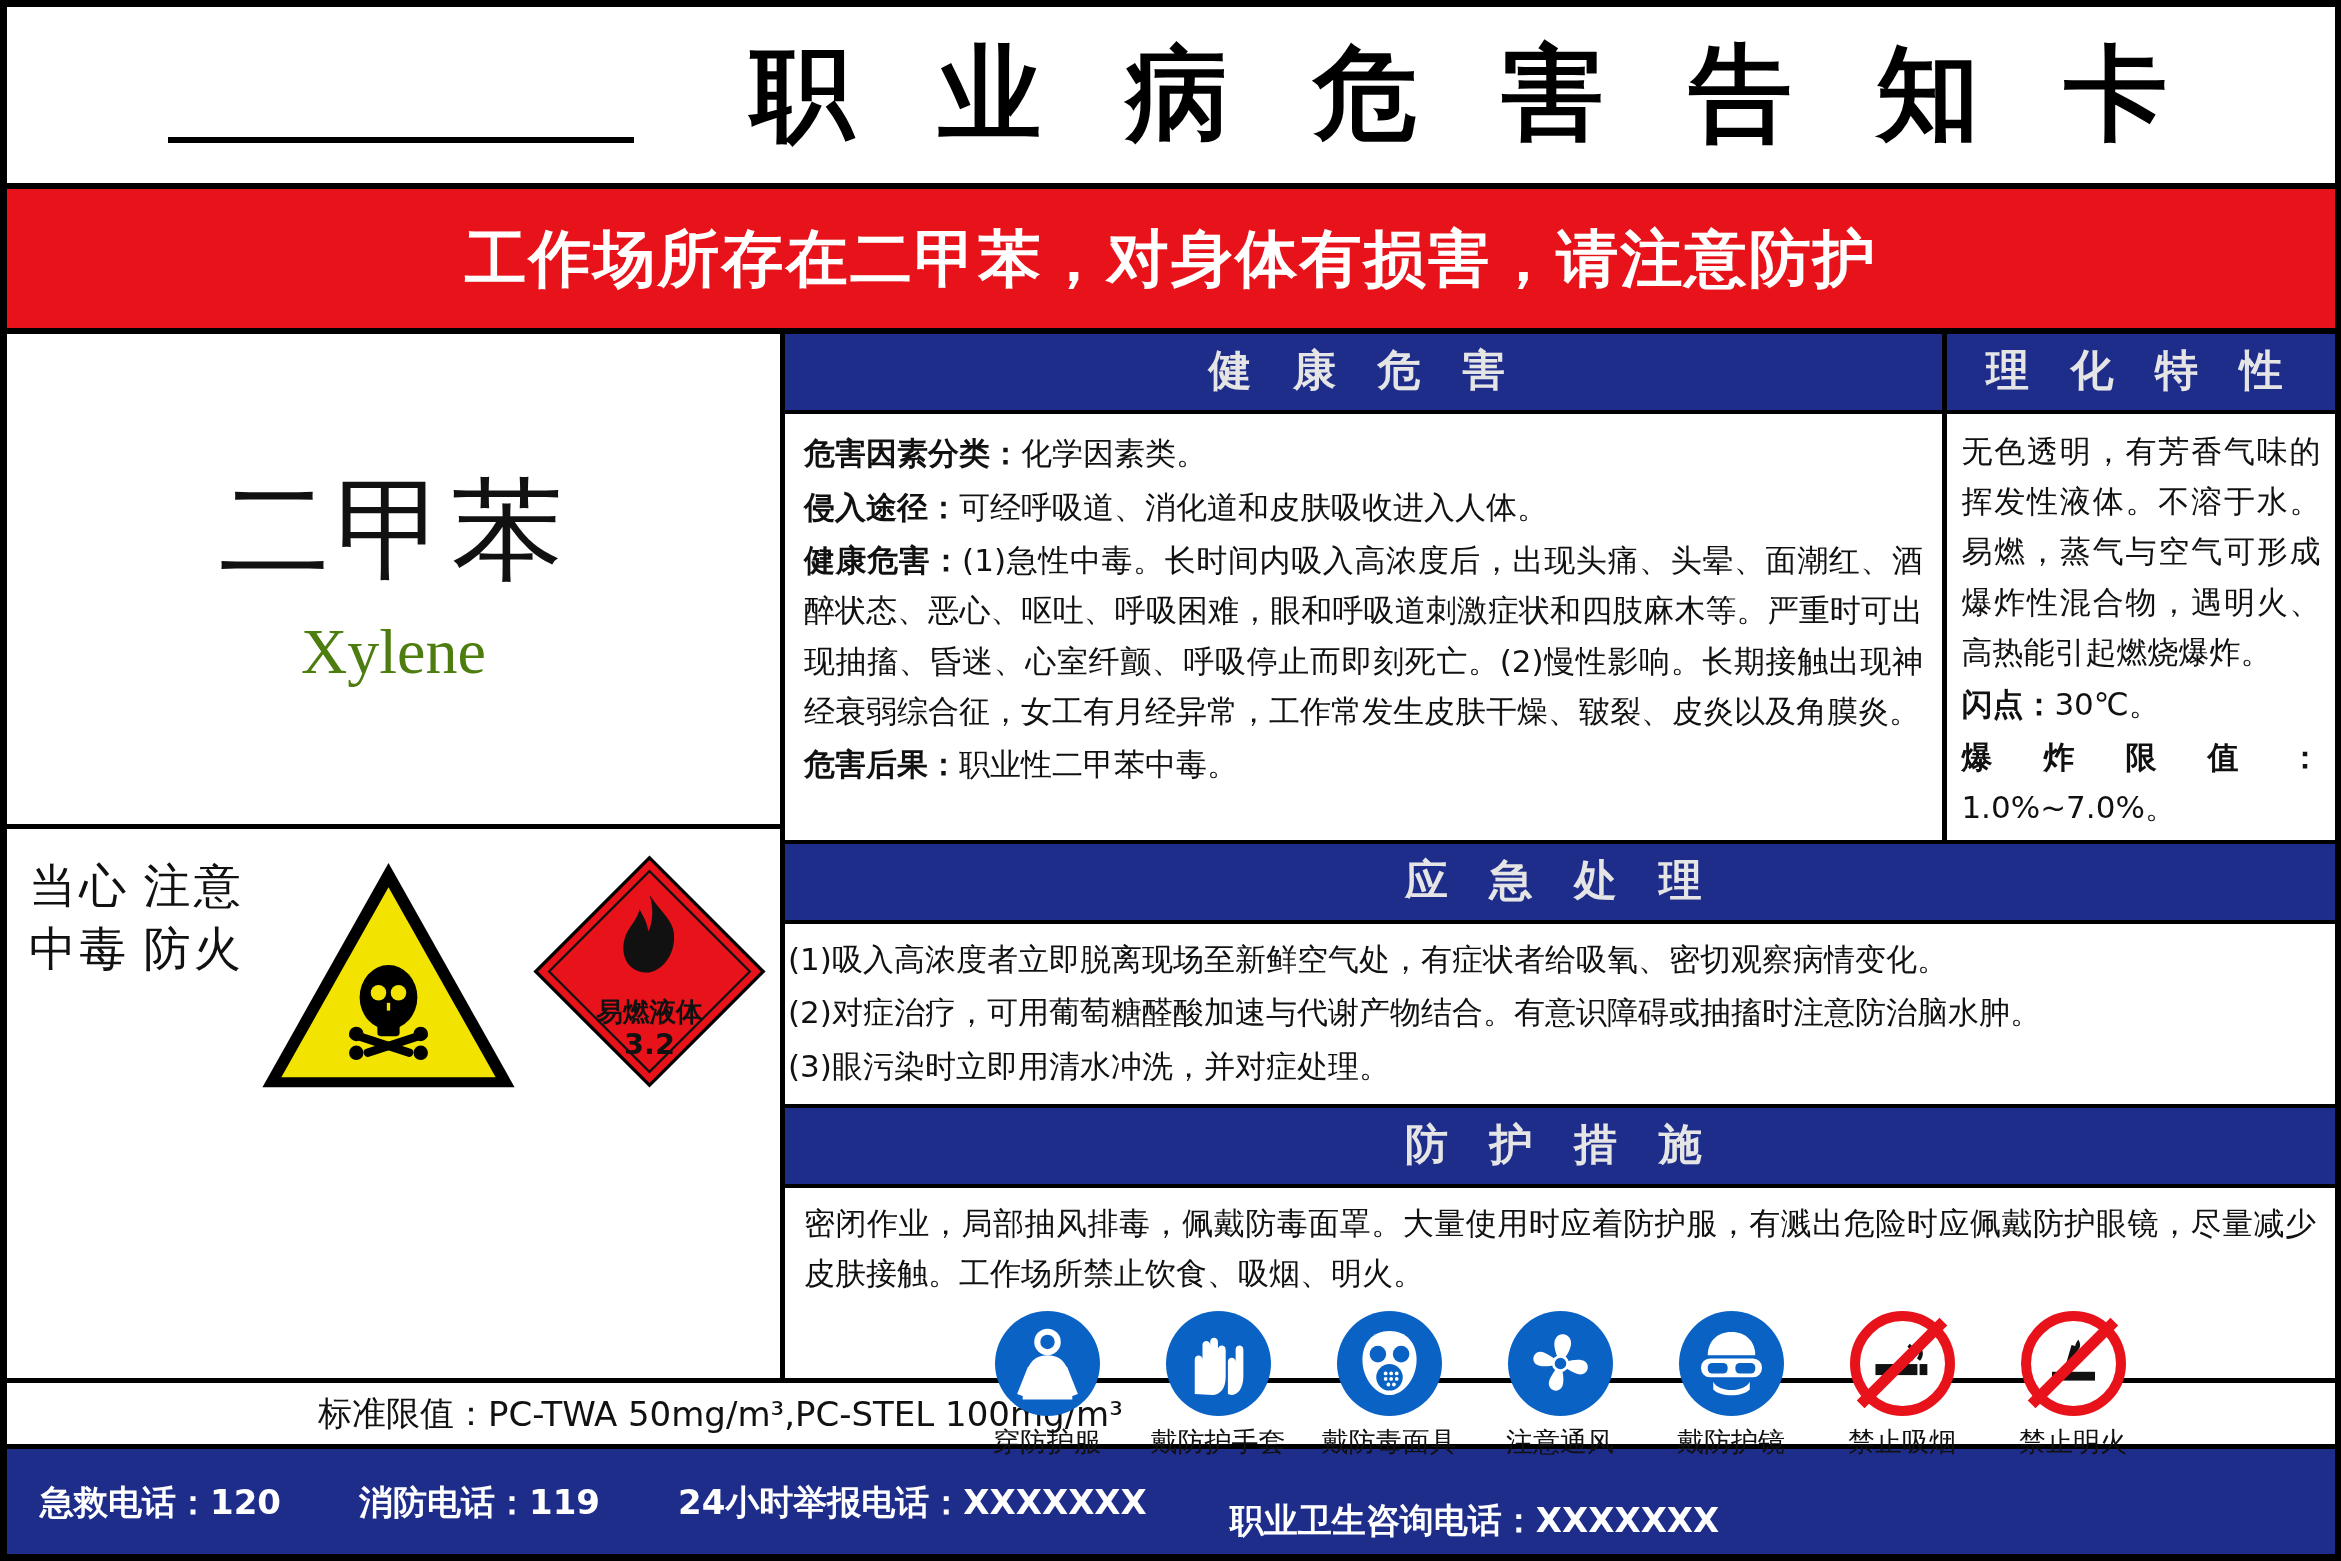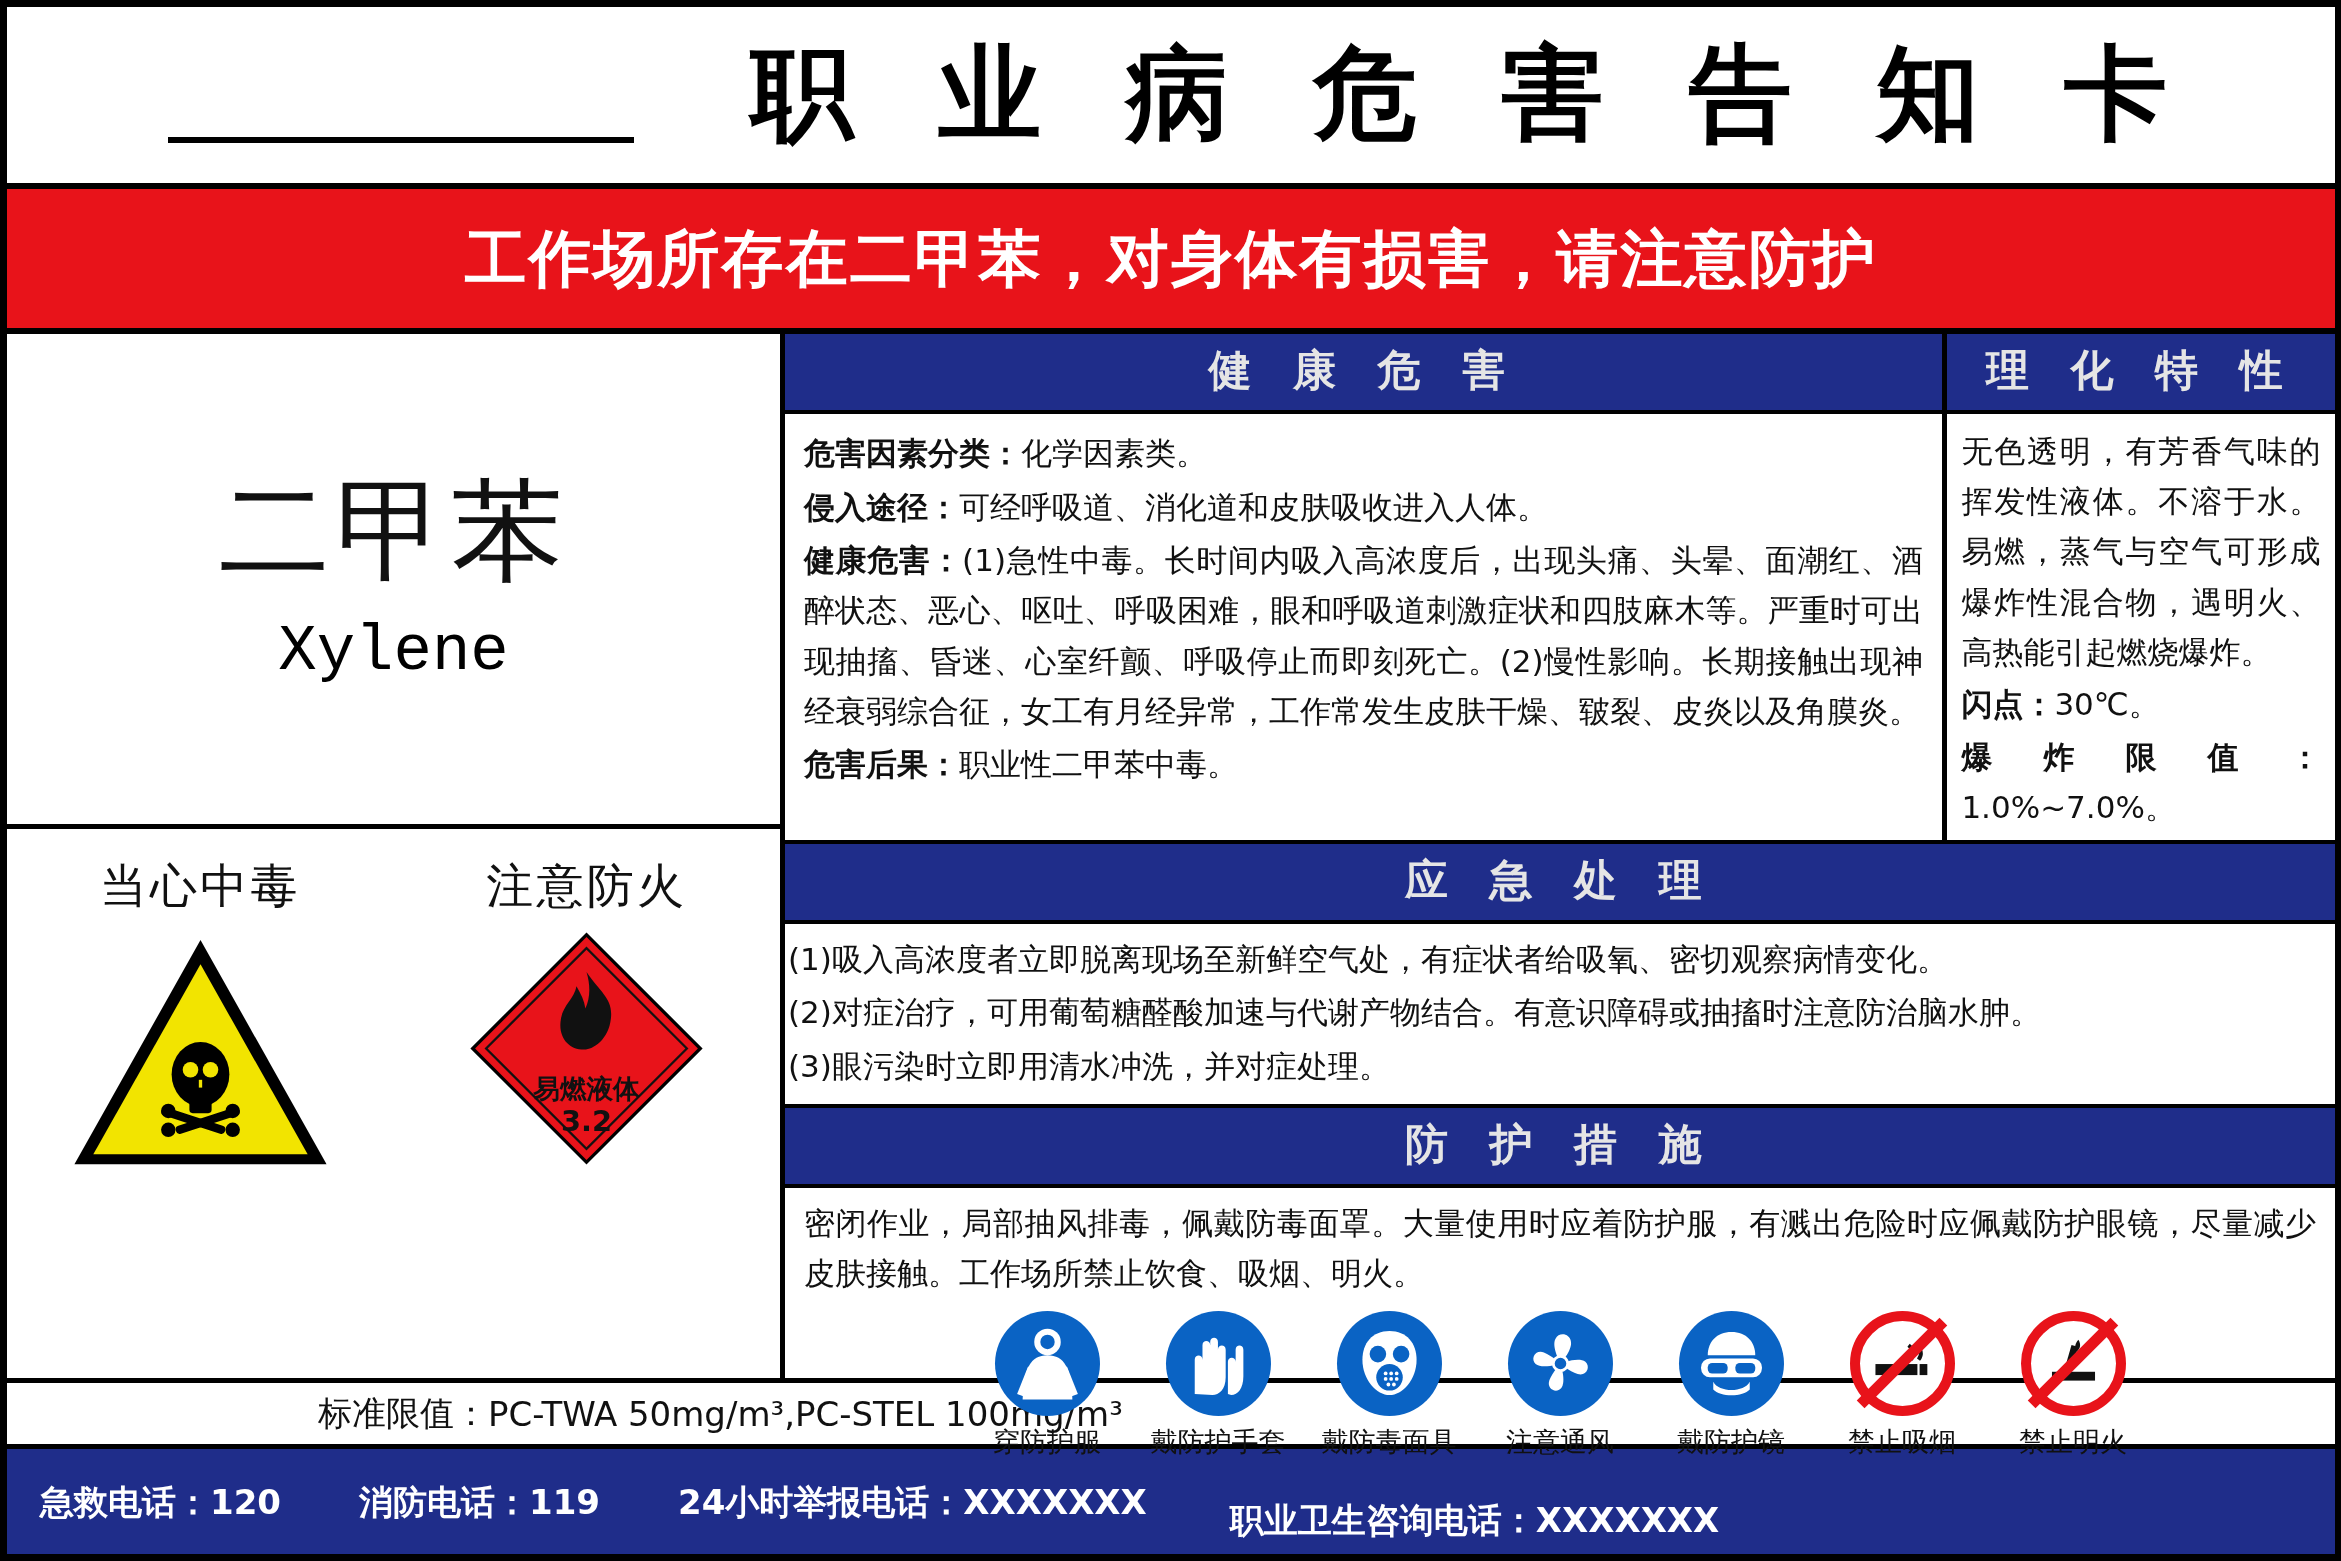--- a/index.html
+++ b/index.html
@@ -97,33 +97,34 @@
   }
   .substance-cn {
     font-size: 111px;
     letter-spacing: 5.5px;
     color: #111;
     font-family: "DejaVu Sans", sans-serif;
     line-height: 1.1;
   }
   .substance-en {
     font-size: 64px;
-    color: #000000;
+    color: #4d7c0f;
     margin-top: 24px;
-    font-family: Liberation Mono, monospace;
+    font-family: Liberation Serif, serif;
   }
 
   
   .warn-box {
     flex: 1 1 auto;
     display: flex;
-    flex-direction: column;
-    align-items: flex-end;
+    flex-direction: row;
+    align-items: flex-start;
     padding-top: 25.5px;
     box-sizing: border-box;
+    padding-left: 22px;
   }
   .warn-labels {
     display: flex;
     width: 100%;
     justify-content: space-around;
     font-size: 47px;
     letter-spacing: 3.3px;
     color: #111;
     font-family: "DejaVu Sans", sans-serif;
     margin-bottom: 14.4px;

